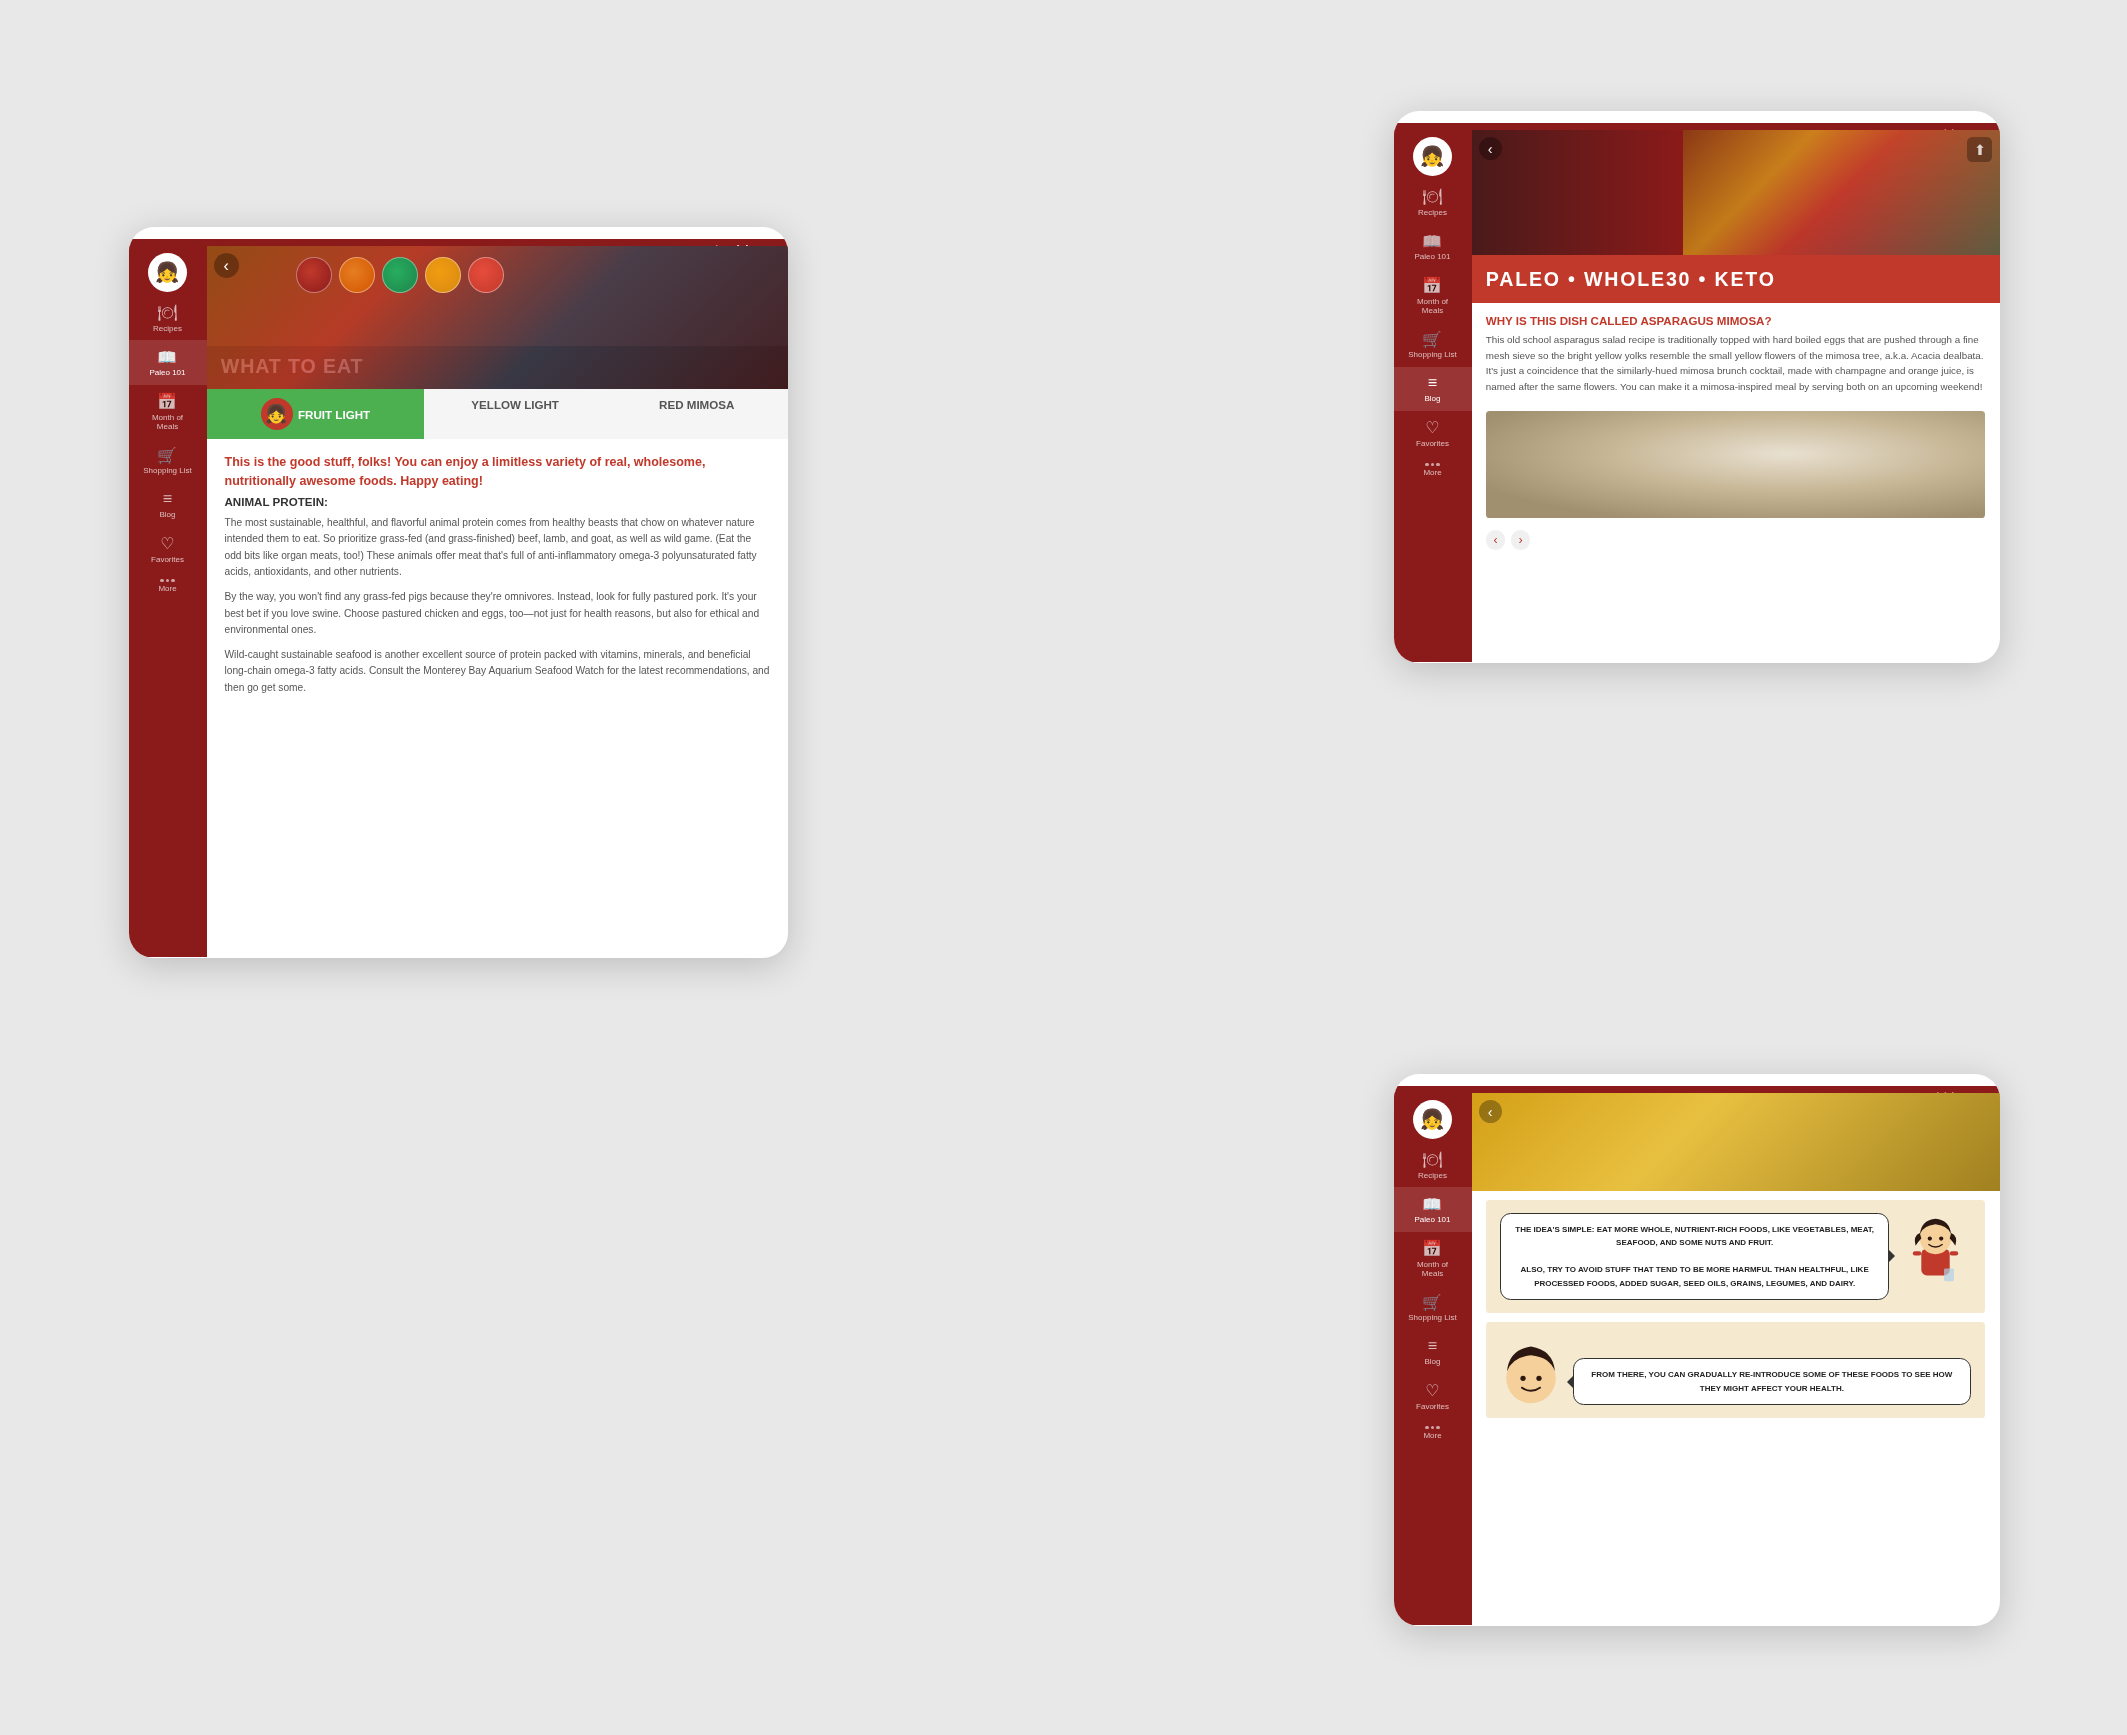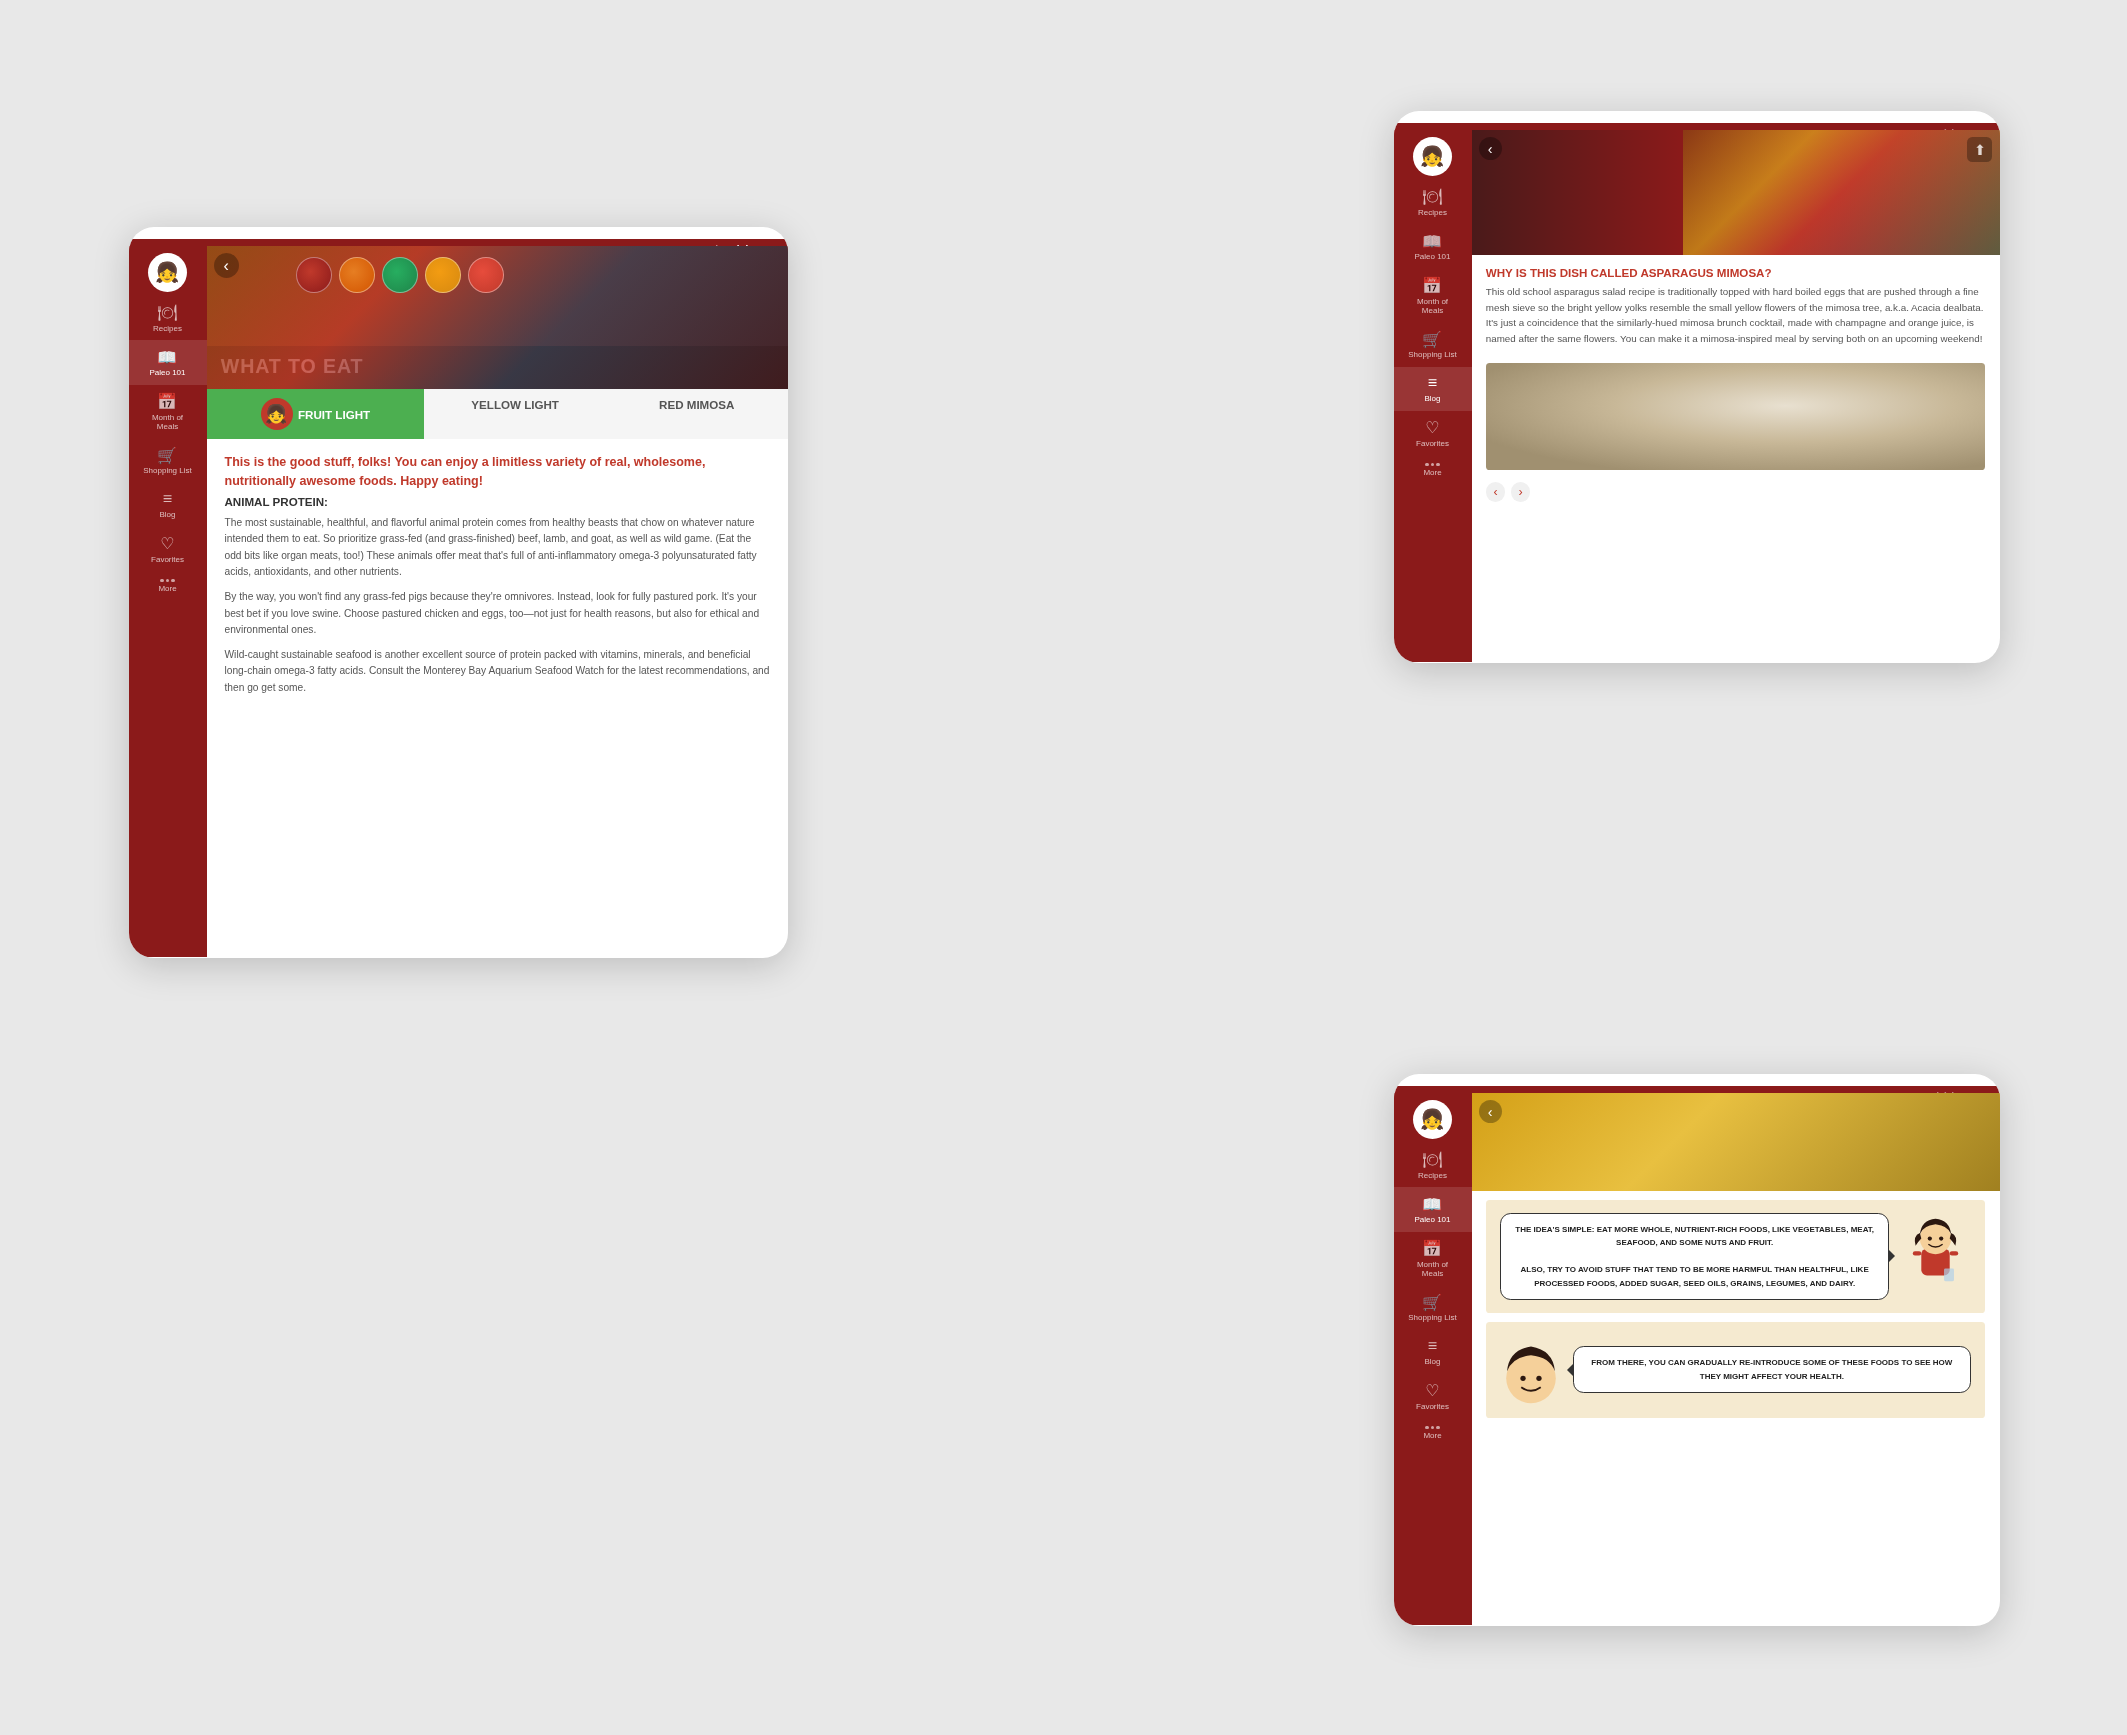--- a/index.html
+++ b/index.html
@@ -391,21 +391,21 @@
       height: 71px;
       flex-shrink: 0;
     }
     .comic-panel-bottom {
       background: #f5ead0;
       margin: 0 14.3px 9px;
       border-radius: 3.6px;
       padding: 12.5px 14.3px;
       display: flex;
       gap: 10.7px;
-      align-items: center;
+      align-items: flex-end;
     }
     .speech-bubble-right {
       background: #fff;
       border: 1.3px solid #333;
       border-radius: 10.7px;
       padding: 9px 10.7px;
       font-size: 9px;
       line-height: 1.5;
       color: #222;
       font-weight: 600;
@@ -620,20 +620,23 @@
       <div class="hero-blog">
         <div class="hero-blog-books"></div>
         <div style="position:absolute;top:7.1px;left:7.1px;">
           <span style="color:#fff;font-size:14.3px;background:rgba(0,0,0,0.3);border-radius:50%;width:23px;height:23px;display:flex;align-items:center;justify-content:center;">‹</span>
         </div>
         <div class="share-btn">
           <span>⬆</span>
         </div>
       </div>
 
+      <div class="blog-subtitle-bar">
+        <span class="blog-subtitle">PALEO • WHOLE30 • KETO</span>
+      </div>
 
       <div class="blog-section-title">WHY IS THIS DISH CALLED ASPARAGUS MIMOSA?</div>
 
       <div class="blog-body">This old school asparagus salad recipe is traditionally topped with hard boiled eggs that are pushed through a fine mesh sieve so the bright yellow yolks resemble the small yellow flowers of the mimosa tree, a.k.a. Acacia dealbata. It's just a coincidence that the similarly-hued mimosa brunch cocktail, made with champagne and orange juice, is named after the same flowers. You can make it a mimosa-inspired meal by serving both on an upcoming weekend!</div>
 
       <div class="blog-image-bottom">
         <div class="blog-image-dish"></div>
       </div>
 
       <div class="nav-arrows">

